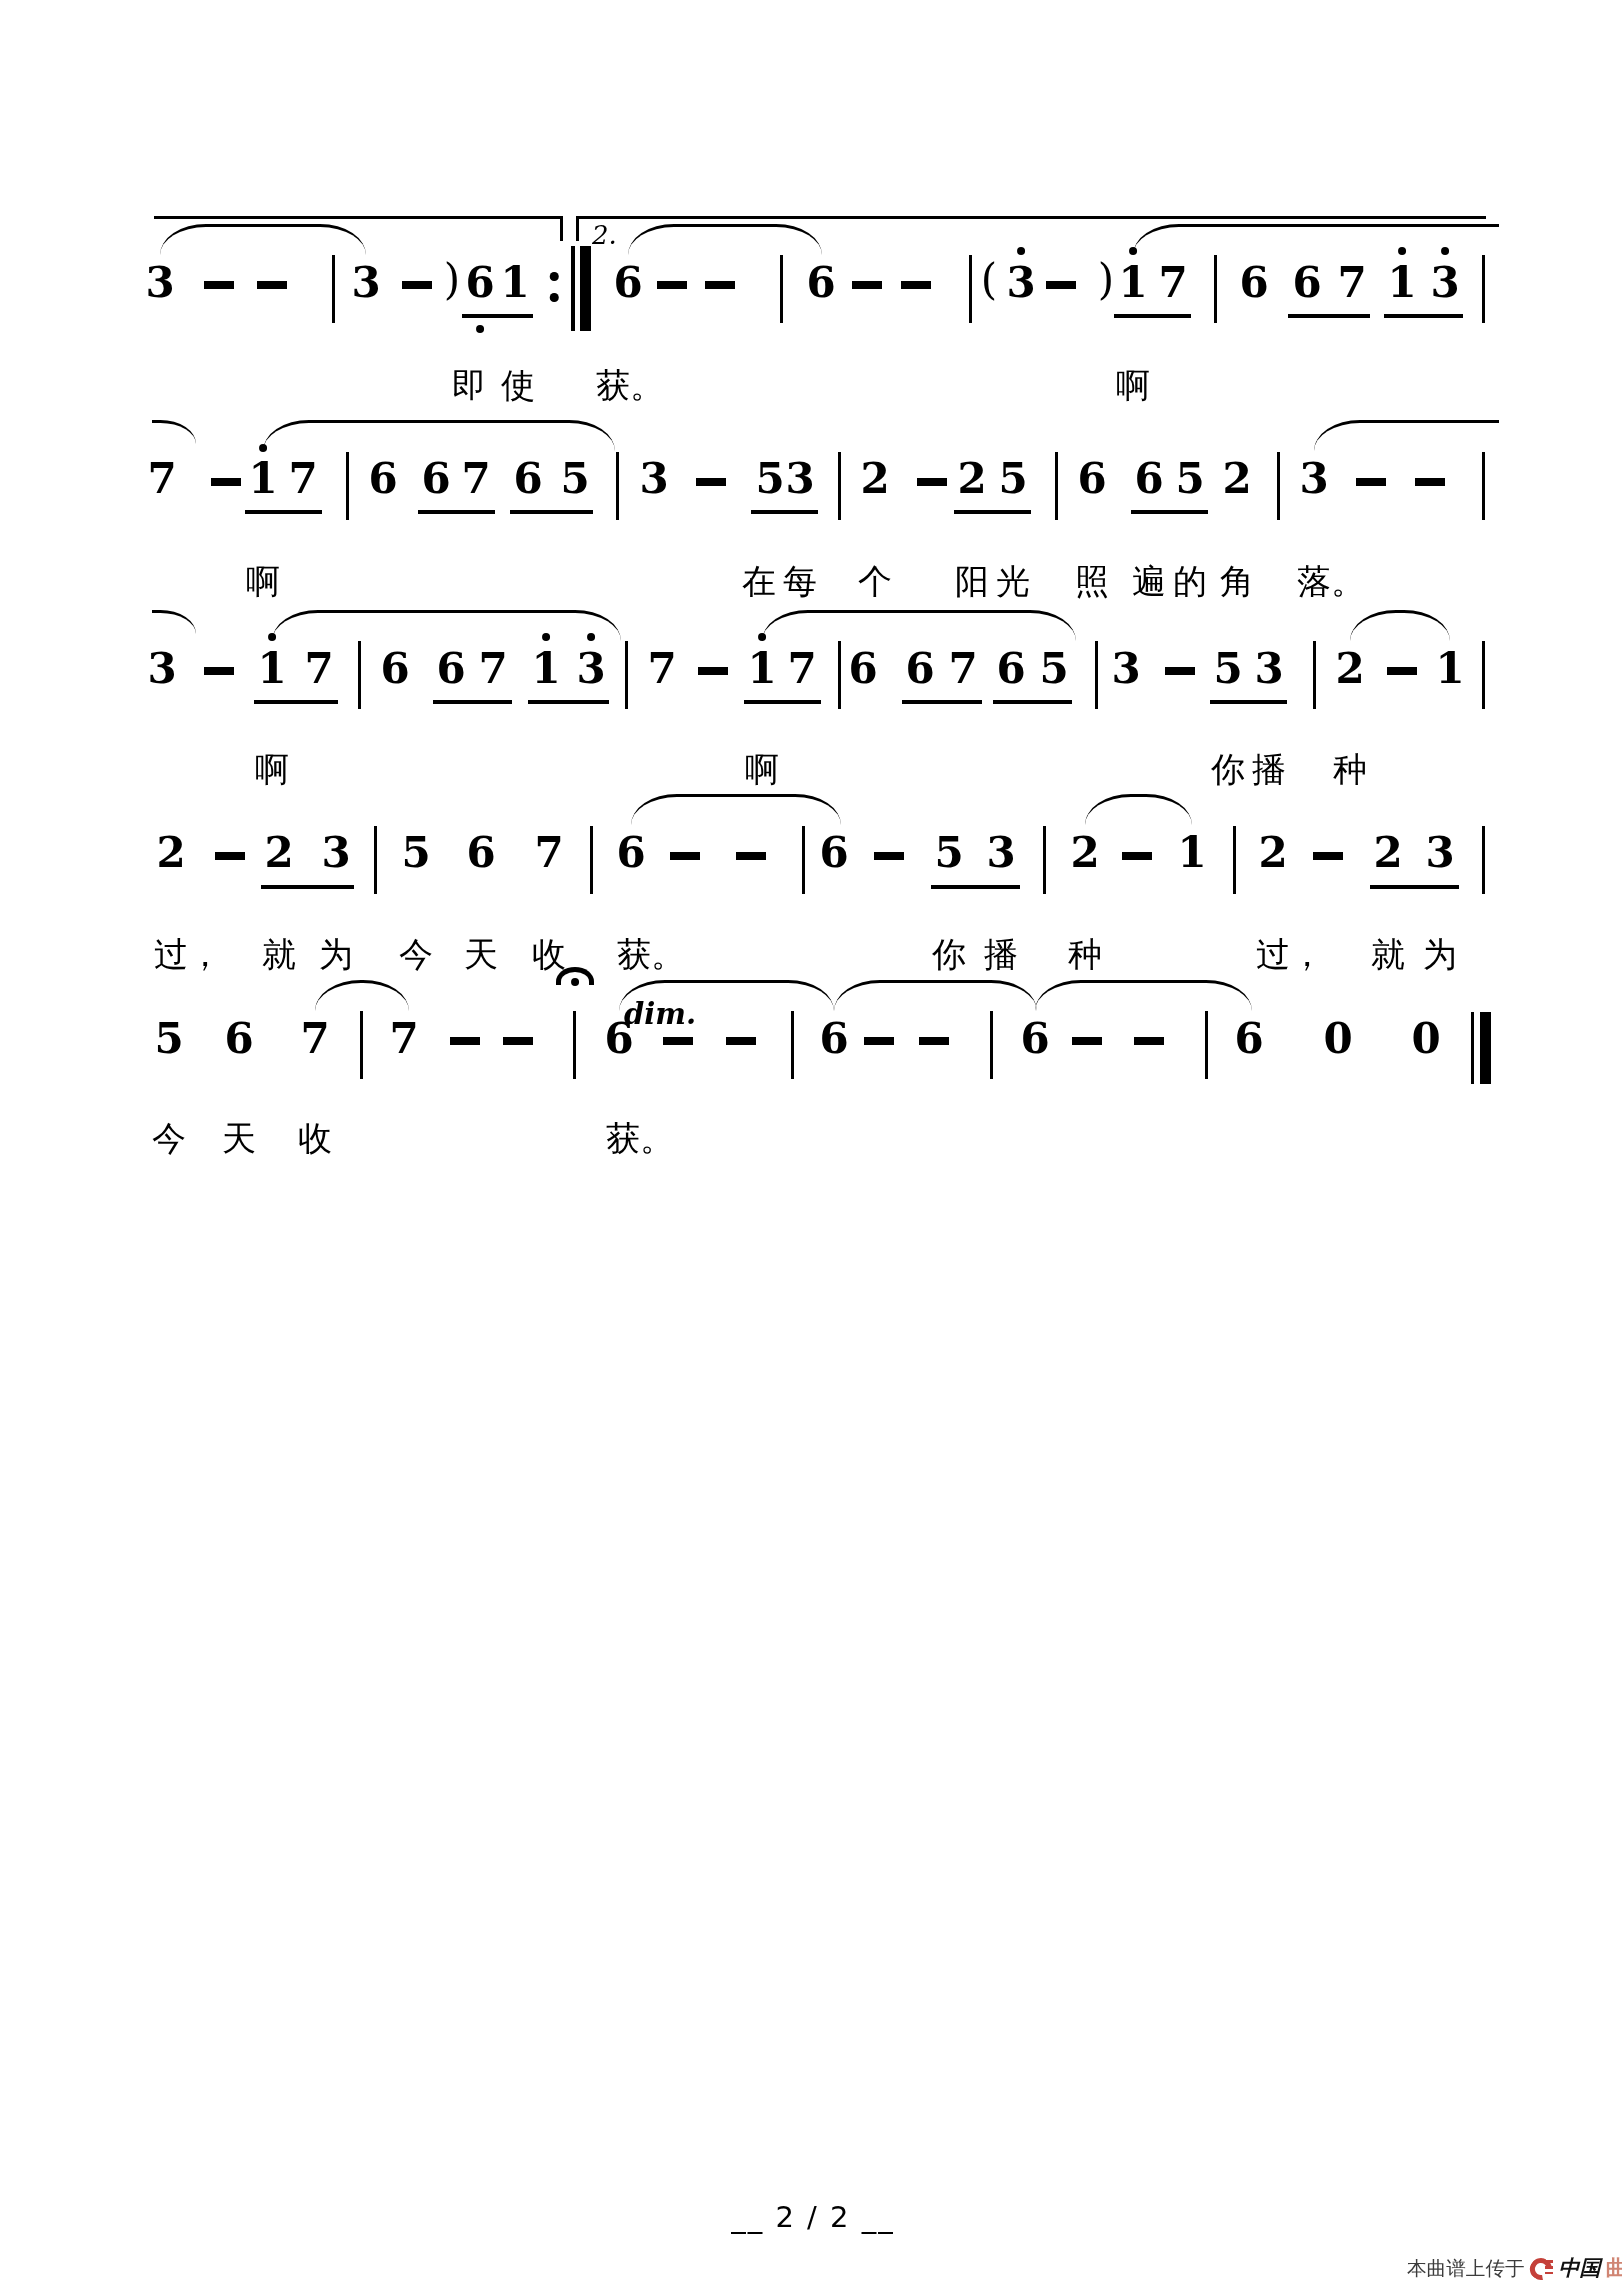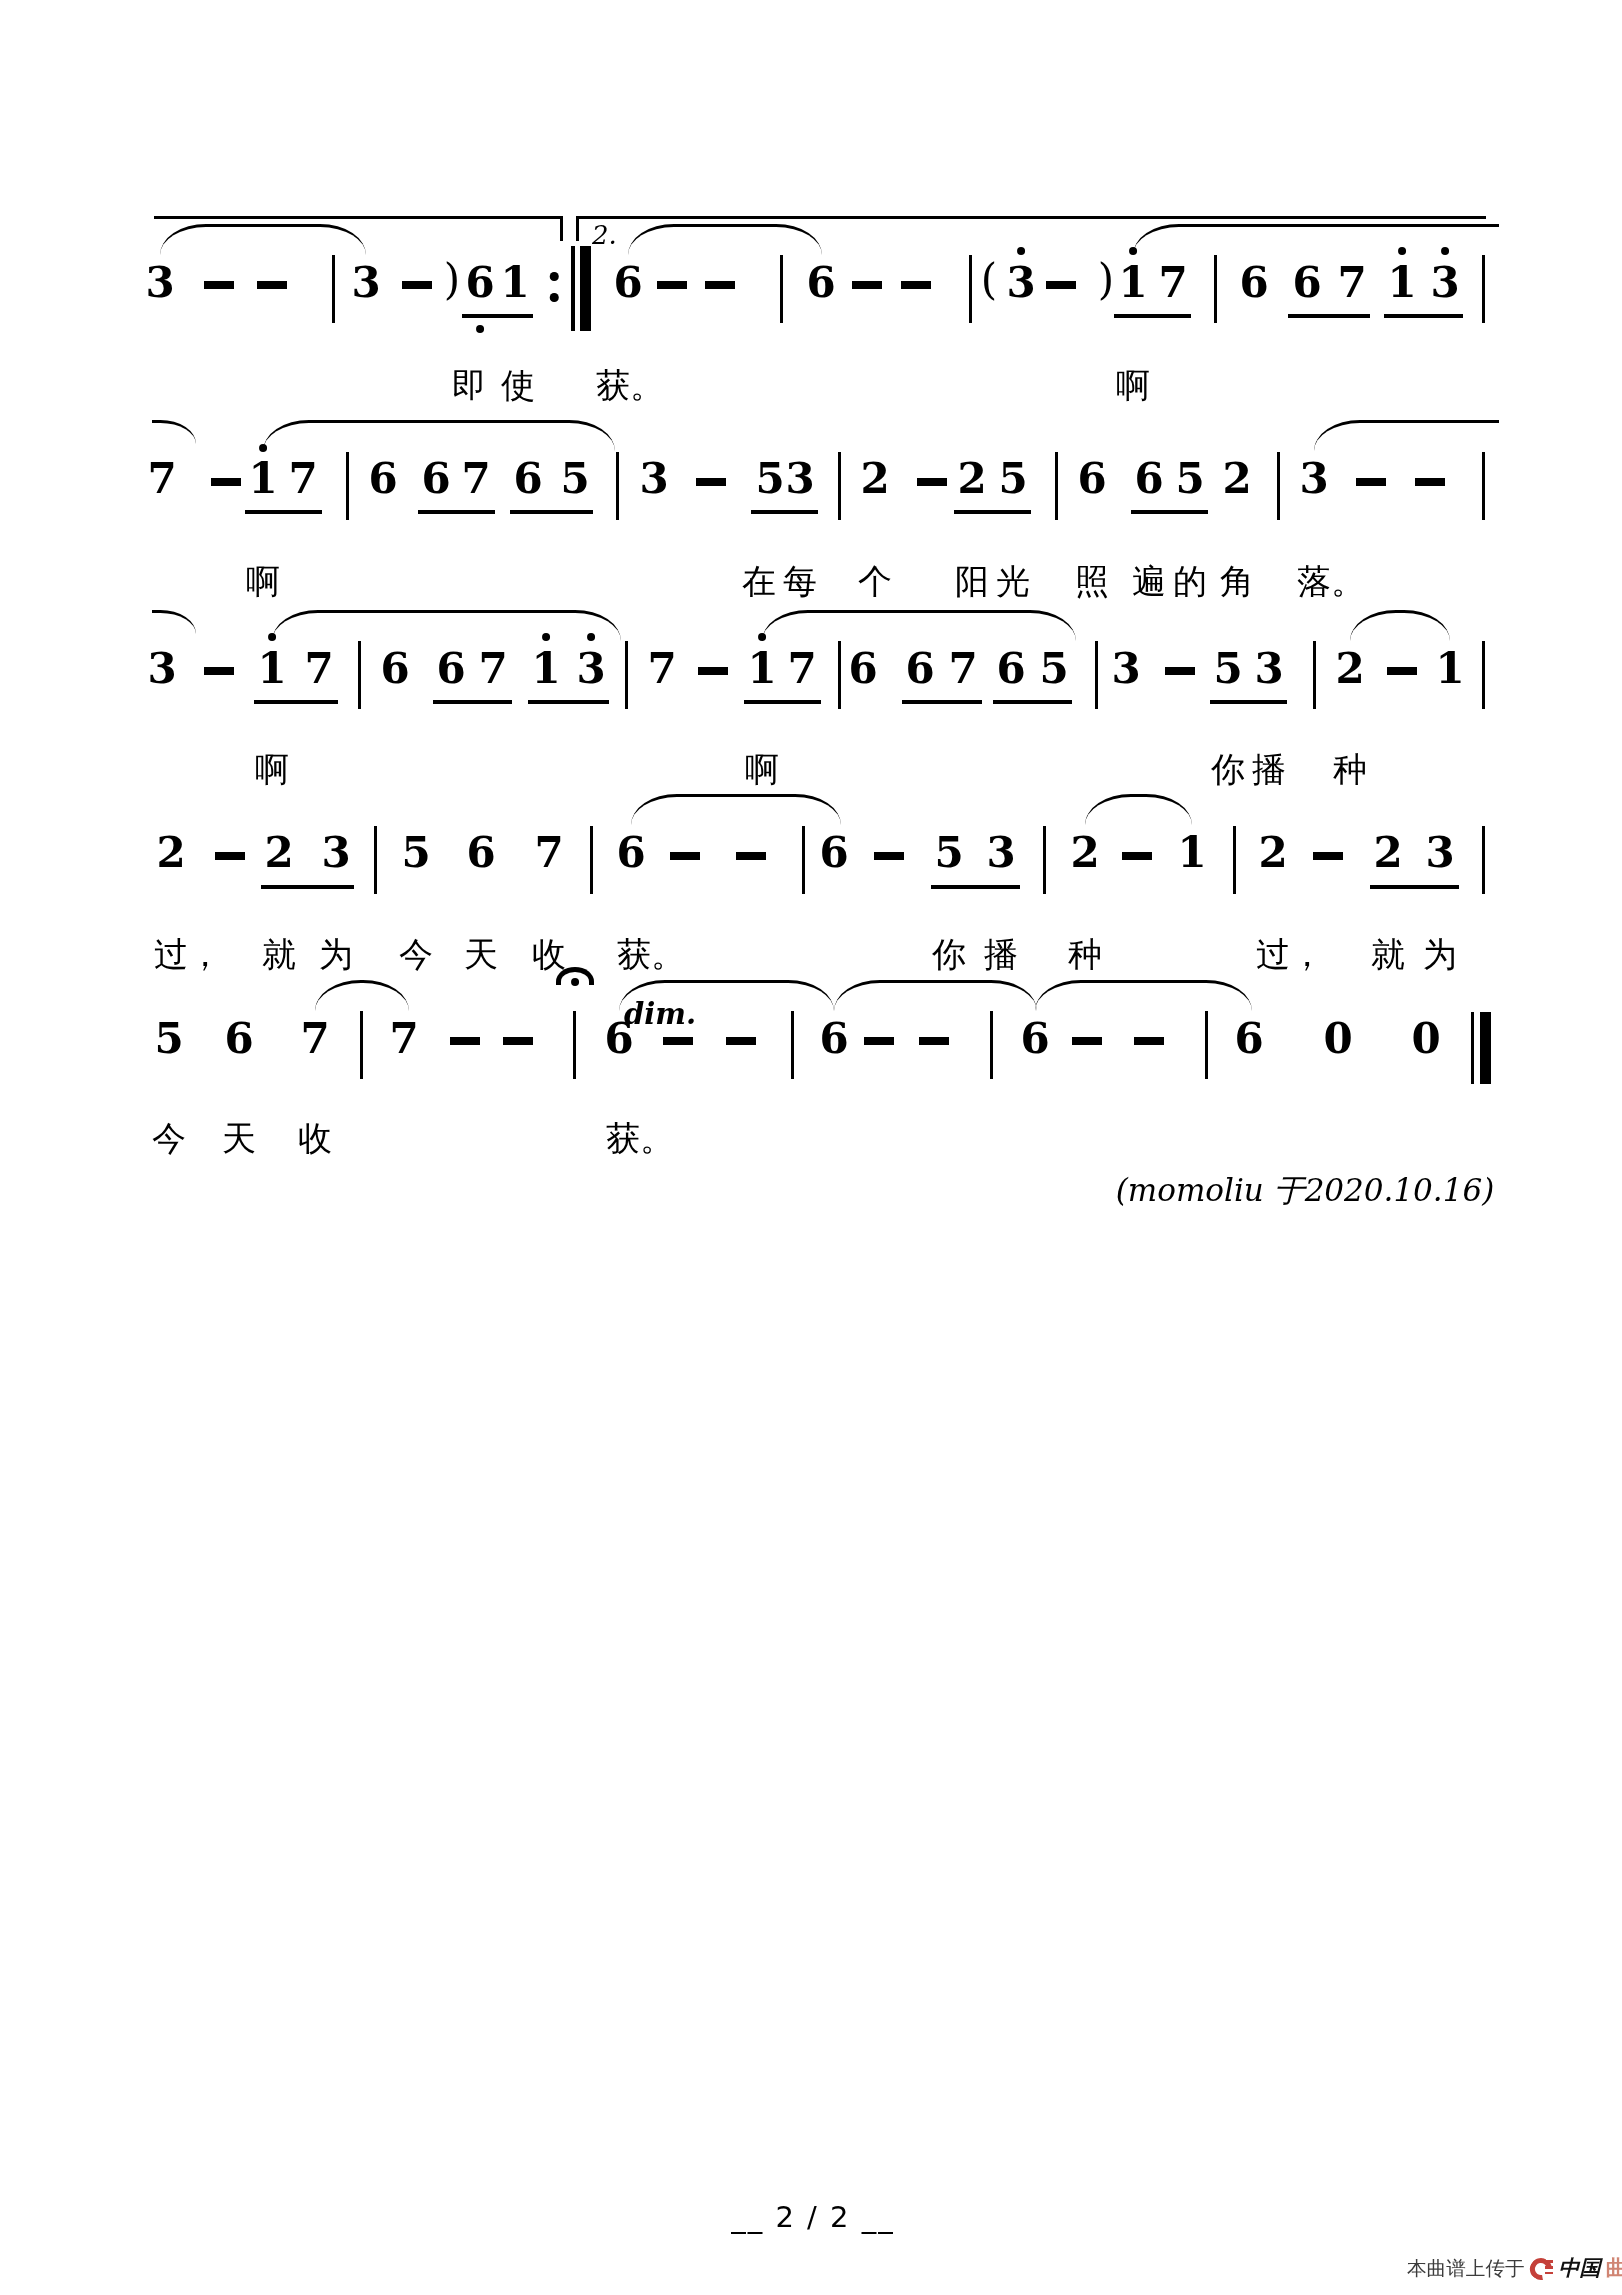--- a/index.html
+++ b/index.html
@@ -282,21 +282,20 @@
       <div class="volta-line" style="left: 154px; top: 216px; width: 406px;"></div>
       <div class="volta-line" style="left: 576px; top: 216px; width: 910px;"></div>
       <div class="volta-tick" style="left: 560px; top: 216px;"></div>
       <div class="volta-tick" style="left: 576px; top: 216px;"></div>
       <div class="volta-label" style="left: 592px; top: 220px;">2.</div>
       <div class="fermata-arc" style="left: 575px; top: 967px;"></div>
       <div class="odot" style="left: 575px; top: 978px;"></div>
       <div class="dim" style="left: 616px; top: 997px; margin-left: 8px;">dim.</div>
     </div>
 
-  <div class="credit">(momoliu 于2020.10.16)</div>
 
   <div class="pagenum">__ 2 / 2 __</div>
 
   <div class="watermark">
     <span class="wm-prefix">本曲谱上传于</span>
     <span class="logo">
       <span class="logo-c"></span>
       <span class="logo-l1"></span>
       <span class="logo-l2"></span>
       <span class="logo-l3"></span>

